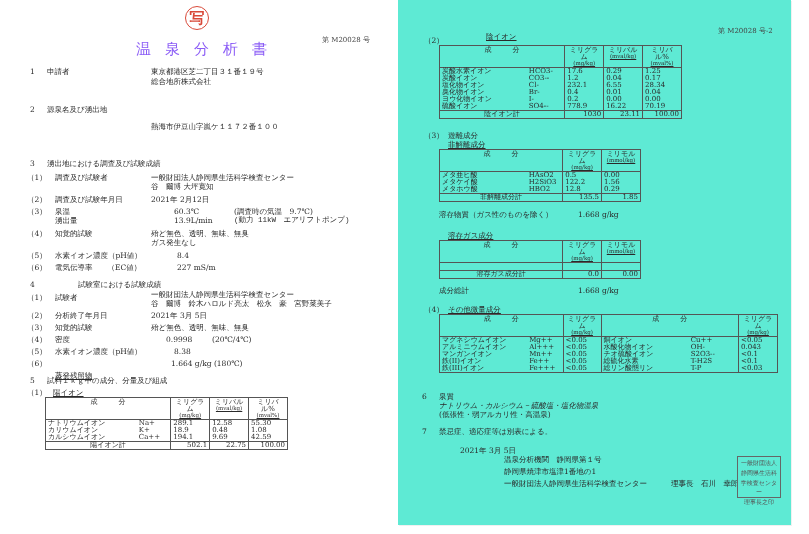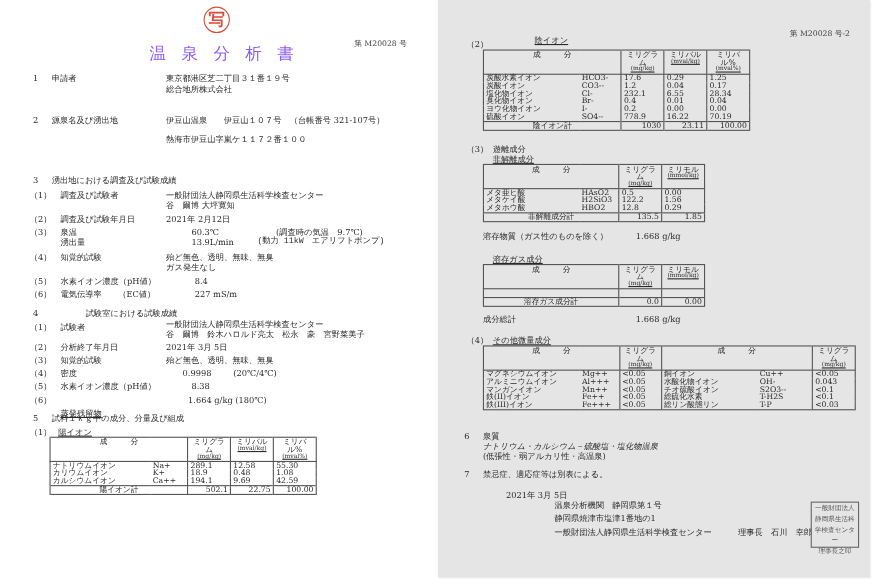--- a/index.html
+++ b/index.html
@@ -1,21 +1,21 @@
 <!DOCTYPE html>
 <html><head>
 <meta charset="utf-8">
 <style>
   * { box-sizing: border-box; margin: 0; padding: 0; }
   html, body { width: 809px; height: 534px; background: #ffffff; overflow: hidden; }
   body { position: relative; font-family: "DejaVu Serif", "Liberation Serif", serif; color: #2a2a2a; font-size: 7.5px; line-height: 1.25; }
 
   .page { position: absolute; background: #ffffff; }
   #page-left { left: 0; top: 0; width: 398px; height: 534px; }
-  #page-right { left: 398px; top: 0; width: 393px; height: 525px; background: #e5e5e5; box-shadow: 1px 1px 0 #f0f0f0; }
+  #page-right { left: 398px; top: 0; width: 393px; height: 525px; background: #5eead4; box-shadow: 1px 1px 0 #f0f0f0; }
 
   .abs { position: absolute; white-space: nowrap; }
 
   
   .stamp-copy { position: absolute; left: 185px; top: 6px; width: 24px; height: 24px; border: 1.5px solid #d94a3a; border-radius: 50%; color: #d94a3a; font-size: 15px; font-weight: bold; display: flex; align-items: center; justify-content: center; line-height: 1; }
   .title { position: absolute; left: 136px; top: 40px; font-size: 15px; letter-spacing: 14px; color: #8b5cf6; }
   .docnum { font-size: 7px; color: #444; }
 
   
   table.t { position: absolute; border-collapse: collapse; font-size: 7px; line-height: 1.0; color: #2a2a2a; }
@@ -41,39 +41,38 @@
   <div class="title">温泉分析書</div>
   <div class="abs docnum" style="left:322px; top:36px;">第 M20028 号</div>
 
   <div class="abs" style="left:30px; top:67px;">1</div>
   <div class="abs" style="left:47px; top:67px;">申請者</div>
   <div class="abs" style="left:151px; top:67px;">東京都港区芝二丁目３１番１９号</div>
   <div class="abs" style="left:151px; top:77px;">総合地所株式会社</div>
 
   <div class="abs" style="left:30px; top:105px;">2</div>
   <div class="abs" style="left:47px; top:105px;">源泉名及び湧出地</div>
-  <div class="abs" style="left:151px; top:105px;">伊豆山温泉　　伊豆山１０７号　（台帳番号 321-107号）</div>
   <div class="abs" style="left:151px; top:122px;">熱海市伊豆山字嵐ケ１１７２番１００</div>
 
   <div class="abs" style="left:30px; top:159px;">3</div>
   <div class="abs" style="left:47px; top:159px;">湧出地における調査及び試験成績</div>
 
   <div class="abs" style="left:27px; top:173px;">（1）</div>
   <div class="abs" style="left:55px; top:173px;">調査及び試験者</div>
   <div class="abs" style="left:151px; top:173px;">一般財団法人静岡県生活科学検査センター</div>
   <div class="abs" style="left:151px; top:182px;">谷　爾博 大坪寛知</div>
 
   <div class="abs" style="left:27px; top:195px;">（2）</div>
   <div class="abs" style="left:55px; top:195px;">調査及び試験年月日</div>
   <div class="abs" style="left:151px; top:195px;">2021年 2月12日</div>
 
   <div class="abs" style="left:27px; top:207px;">（3）</div>
   <div class="abs" style="left:55px; top:207px;">泉温</div>
   <div class="abs" style="left:174px; top:207px;">60.3℃</div>
-  <div class="abs" style="left:251px; top:207px;">(調査時の気温　9.7℃)</div>
+  <div class="abs" style="left:234px; top:207px;">(調査時の気温　9.7℃)</div>
   <div class="abs" style="left:55px; top:216px;">湧出量</div>
   <div class="abs" style="left:174px; top:216px;">13.9L/min</div>
   <div class="abs" style="left:234px; top:216px;font-family:Liberation Mono, monospace;">(動力 11kW　エアリフトポンプ)</div>
 
   <div class="abs" style="left:27px; top:229px;">（4）</div>
   <div class="abs" style="left:55px; top:229px;">知覚的試験</div>
   <div class="abs" style="left:151px; top:229px;">殆ど無色、透明、無味、無臭</div>
   <div class="abs" style="left:151px; top:238px;">ガス発生なし</div>
 
   <div class="abs" style="left:27px; top:251px;">（5）</div>

